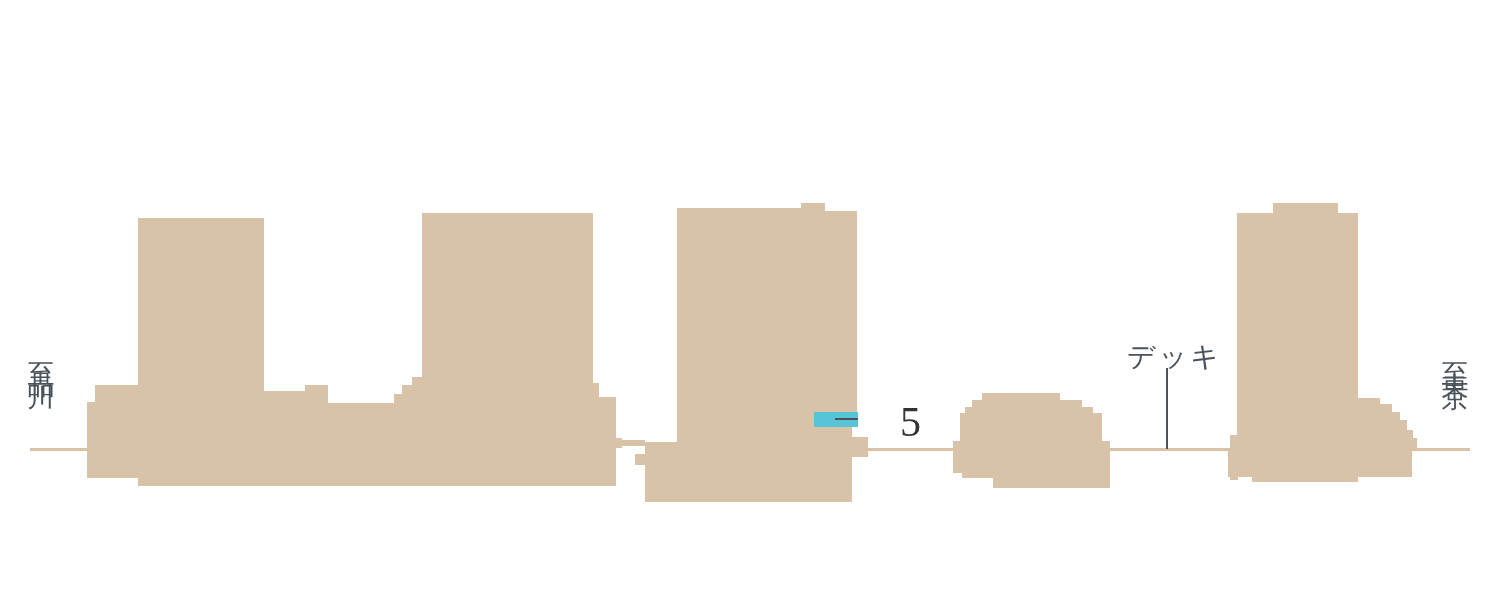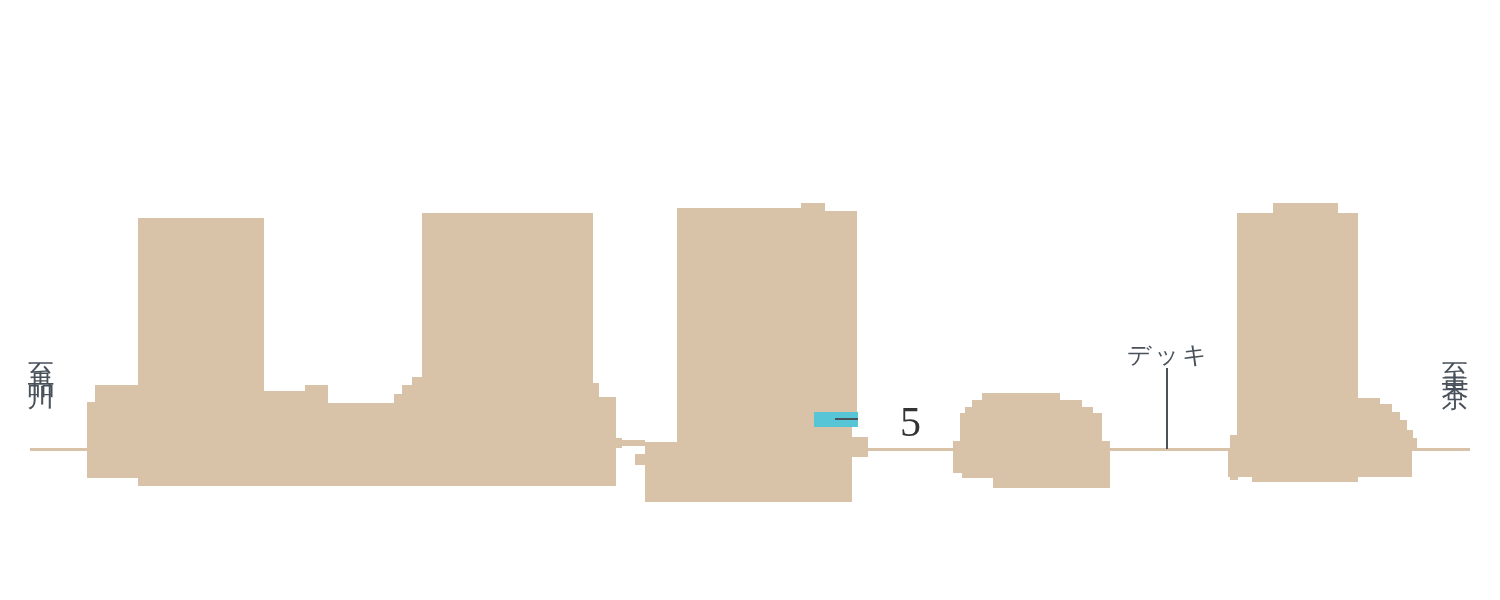--- a/index.html
+++ b/index.html
@@ -27,21 +27,21 @@
     text-orientation: upright;
     color: var(--c-text, #49525b);
     font-size: 27px;
     letter-spacing: 10px;
     line-height: 1;
     white-space: nowrap;
   }
   .htext {
     position: absolute;
     color: var(--c-text, #49525b);
-    font-size: 24px;
+    font-size: 28px;
     letter-spacing: 3px;
     line-height: 1;
     white-space: nowrap;
   }
   .floor-num {
     position: absolute;
     color: var(--c-number, #333333);
     font-family: "Liberation Serif", "DejaVu Serif", serif;
     font-size: 42px;
     line-height: 1;

